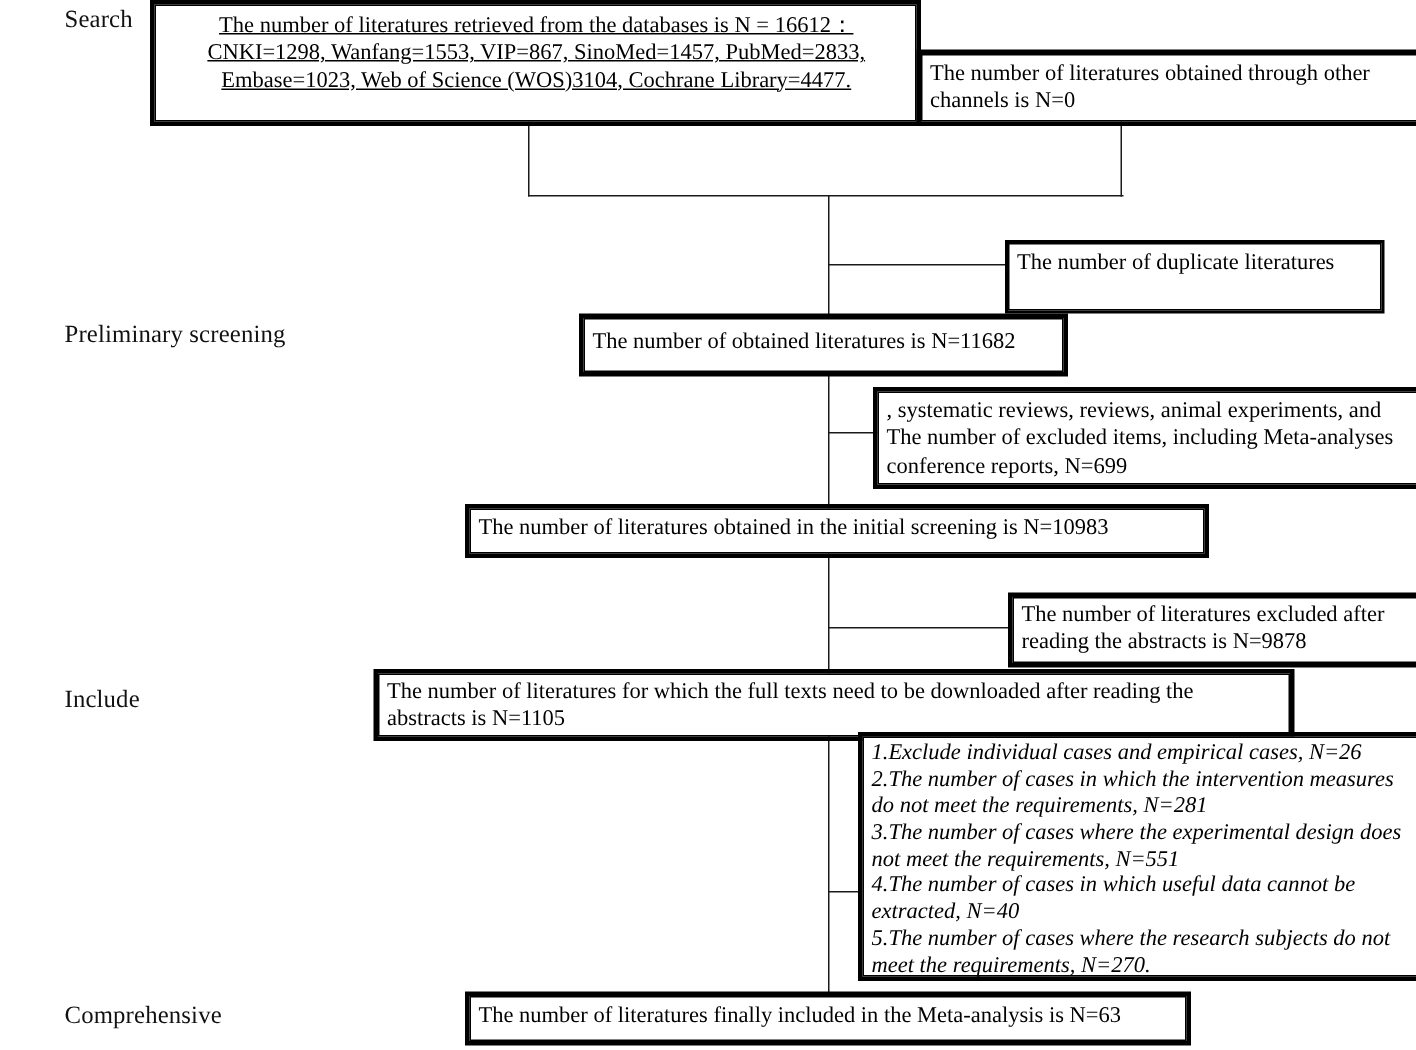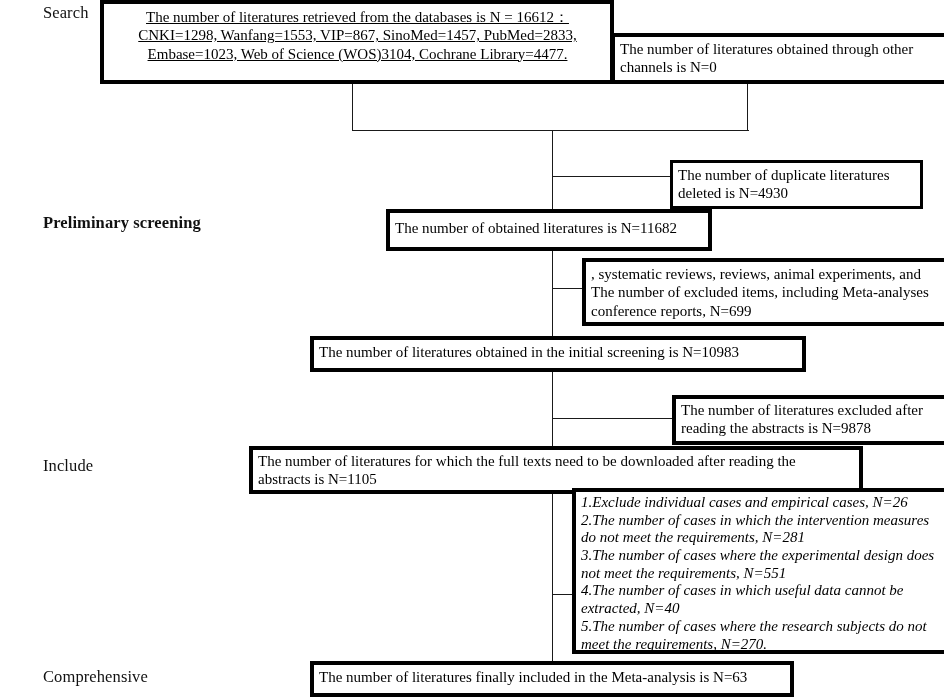--- a/index.html
+++ b/index.html
@@ -68,21 +68,21 @@
   }
   .vline.hair { width: 1px; background: #1a1a1a; }
   .hline.hair { height: 1px; background: #1a1a1a; }
 </style>
 </head>
 <body>
 
 <div id="diagram">
 
   <div class="stage-label" style="left:6px; top:3px;">Search</div>
-  <div class="stage-label" style="left:6px; top:213px;font-weight:bold;">Preliminary screening</div>
+  <div class="stage-label" style="left:6px; top:213px;">Preliminary screening</div>
   <div class="stage-label" style="left:6px; top:456px;">Include</div>
   <div class="stage-label" style="left:6px; top:667px;">Comprehensive</div>
 
   <div class="vline hair" style="left:315px; top:81px; height:50px;"></div>
 
   <div class="vline hair" style="left:710px; top:81px; height:50px;"></div>
 
   <div class="hline hair" style="left:315px; top:130px; width:397px;"></div>
 
   <div class="vline hair" style="left:515px; top:130px; height:82px;"></div>
@@ -107,21 +107,20 @@
     <span class="ln">Embase=1023, Web of Science (WOS)3104, Cochrane Library=4477.</span>
   </div>
 
   <div class="box" style="left:577px; top:36px; width:342px; height:45px; padding-top:3px;">
     <span class="ln">The number of literatures obtained through other</span>
     <span class="ln">channels is N=0</span>
   </div>
 
   <div class="box thin" style="left:635px; top:162px; width:249px; height:45px; padding-top:3px;">
     <span class="ln">The number of duplicate literatures</span>
-    <span class="ln">deleted is N=4930</span>
   </div>
 
   <div class="box" style="left:352px; top:212px; width:320px; height:36px; padding-top:6px;">
     <span class="ln">The number of obtained literatures is N=11682</span>
   </div>
 
   <div class="box" style="left:548px; top:261px; width:382px; height:62px; padding-top:3px;">
     <span class="ln">, systematic reviews, reviews, animal experiments, and</span>
     <span class="ln">The number of excluded items, including Meta-analyses</span>
     <span class="ln">conference reports, N=699</span>

